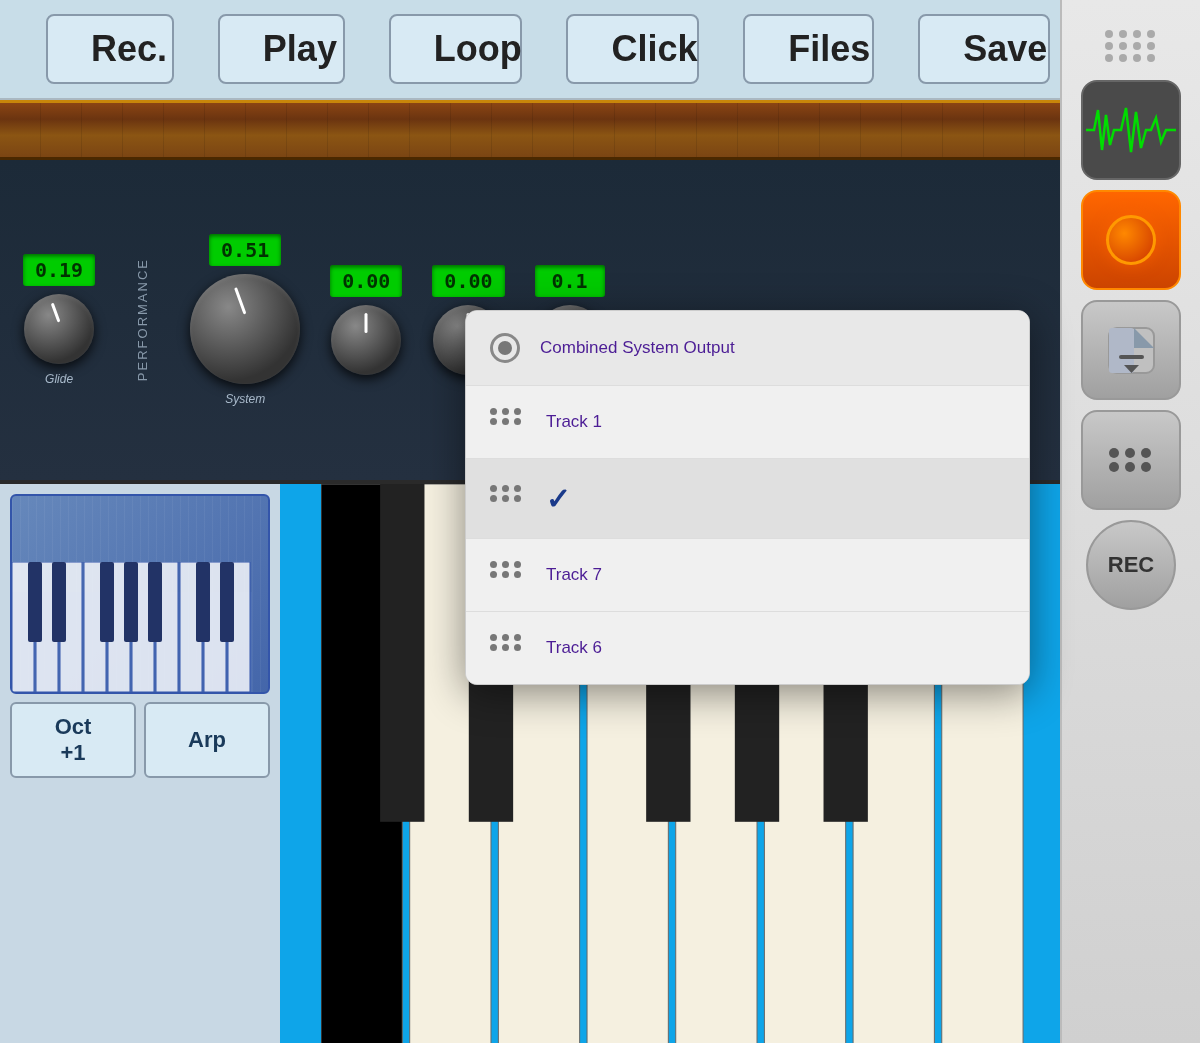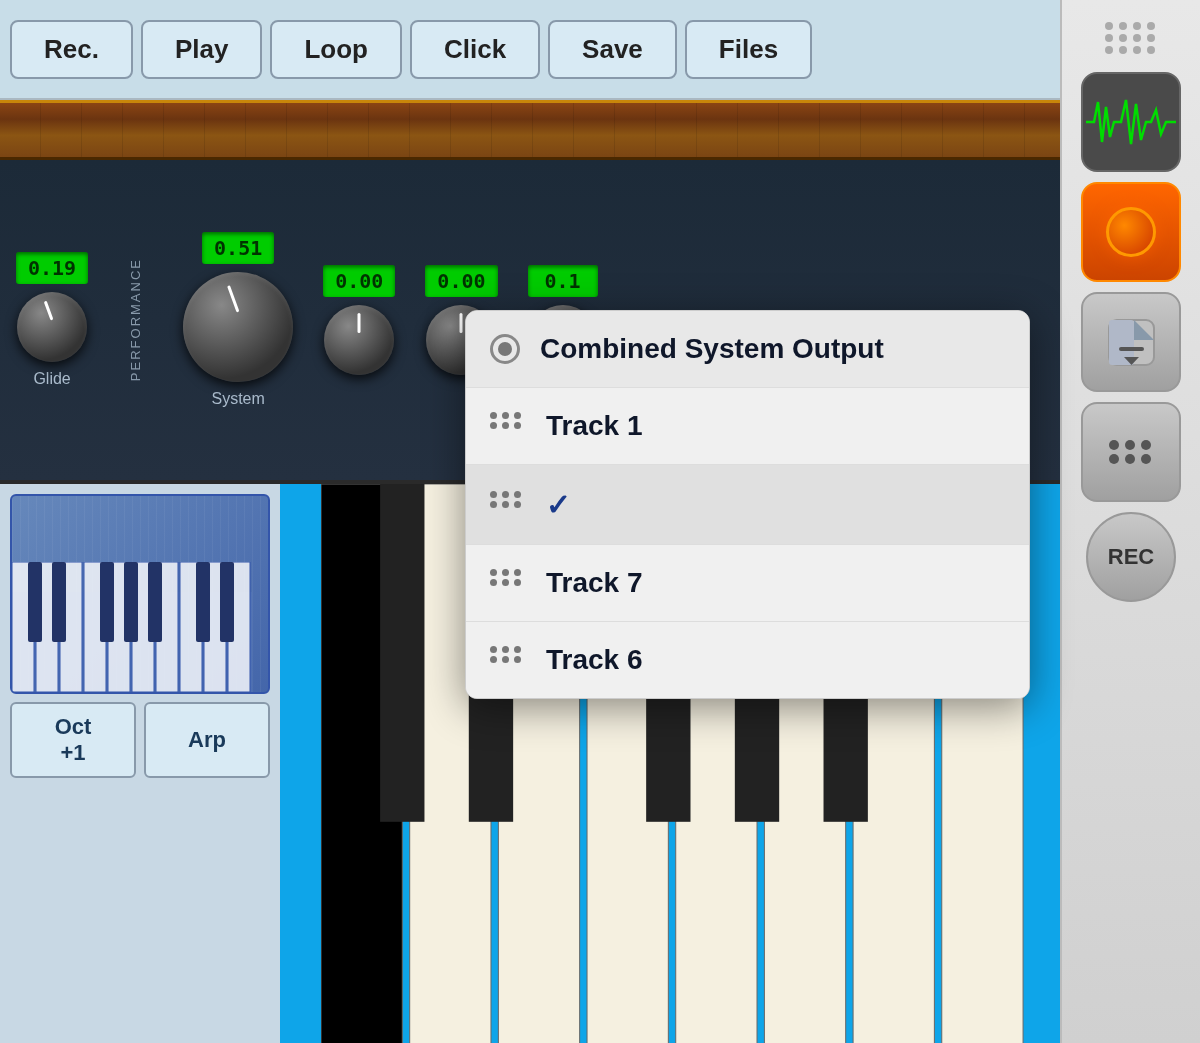--- a/index.html
+++ b/index.html
@@ -25,27 +25,28 @@
       align-items: center;
       padding: 15px 10px;
       gap: 8px;
       border-bottom: 2px solid #aab8c2;
     }
 
     .toolbar-btn {
       background: #d8eaf4;
       border: 2px solid #8899aa;
       border-radius: 8px;
-      padding: 12px 32px;
-      font-size: 26px;
+      padding: 12px 43px;
+      font-size: 36px;
       font-weight: 600;
       color: #222;
       cursor: pointer;
       min-width: 120px;
       text-align: center;
+      margin-left: 36px;
     }
 
     
     .synth-body {
       position: absolute;
       top: 100px;
       left: 0;
       width: 1060px;
       height: 380px;
       background: linear-gradient(180deg, #1a1a1a 0%, #2a2a2a 100%);
@@ -79,21 +80,21 @@
     
     .knob-area {
       position: absolute;
       top: 60px;
       left: 0;
       width: 1060px;
       height: 320px;
       background: linear-gradient(180deg, #1c2a38 0%, #243040 100%);
       display: flex;
       align-items: center;
-      padding: 16px;
+      padding: 23px;
       gap: 30px;
     }
 
     .knob-group {
       display: flex;
       flex-direction: column;
       align-items: center;
       gap: 8px;
     }
 
@@ -139,23 +140,24 @@
       border-radius: 2px;
     }
 
     .knob-marker-large {
       height: 28px;
       top: 12px;
     }
 
     .knob-label {
       color: #aabbcc;
-      font-size: 16px;
+      font-size: 12px;
       font-weight: 500;
       text-align: center;
+      font-style: italic;
     }
 
     .performance-label {
       color: #8899aa;
       font-size: 13px;
       writing-mode: vertical-rl;
       text-orientation: mixed;
       transform: rotate(180deg);
       letter-spacing: 2px;
       margin: 0 10px;
@@ -235,21 +237,21 @@
     .right-sidebar {
       position: absolute;
       top: 0;
       right: 0;
       width: 140px;
       height: 1043px;
       background: linear-gradient(180deg, #e8e8e8 0%, #d0d0d0 100%);
       display: flex;
       flex-direction: column;
       align-items: center;
-      padding: 14px 6px;
+      padding: 22px 6px;
       gap: 10px;
       border-left: 2px solid #bbb;
     }
 
     .sidebar-dots {
       display: grid;
       grid-template-columns: repeat(4, 10px);
       gap: 4px;
       padding: 8px;
     }
@@ -400,23 +402,23 @@
     }
 
     .radio-inner {
       width: 14px;
       height: 14px;
       border-radius: 50%;
       background: #777;
     }
 
     .dropdown-label {
-      font-size: 28px;
-      font-weight: 700;
-      color: #0f172a;
+      font-size: 17px;
+      font-weight: 400;
+      color: #4c1d95;
       flex: 1;
     }
 
     .check-mark {
       color: #1a3a8a;
       font-size: 30px;
       font-weight: bold;
       margin-right: 8px;
     }
 
@@ -439,22 +441,22 @@
     }
   </style>
 </head>
 <body>
 
 <div class="top-toolbar">
   <button class="toolbar-btn">Rec.</button>
   <button class="toolbar-btn">Play</button>
   <button class="toolbar-btn">Loop</button>
   <button class="toolbar-btn">Click</button>
+  <button class="toolbar-btn">Files</button>
   <button class="toolbar-btn">Save</button>
-  <button class="toolbar-btn">Files</button>
 </div>
 
 <div class="synth-body">
 
   <div class="wood-panel">
     <div class="wood-grain"></div>
   </div>
 
   <div class="knob-area">
 

